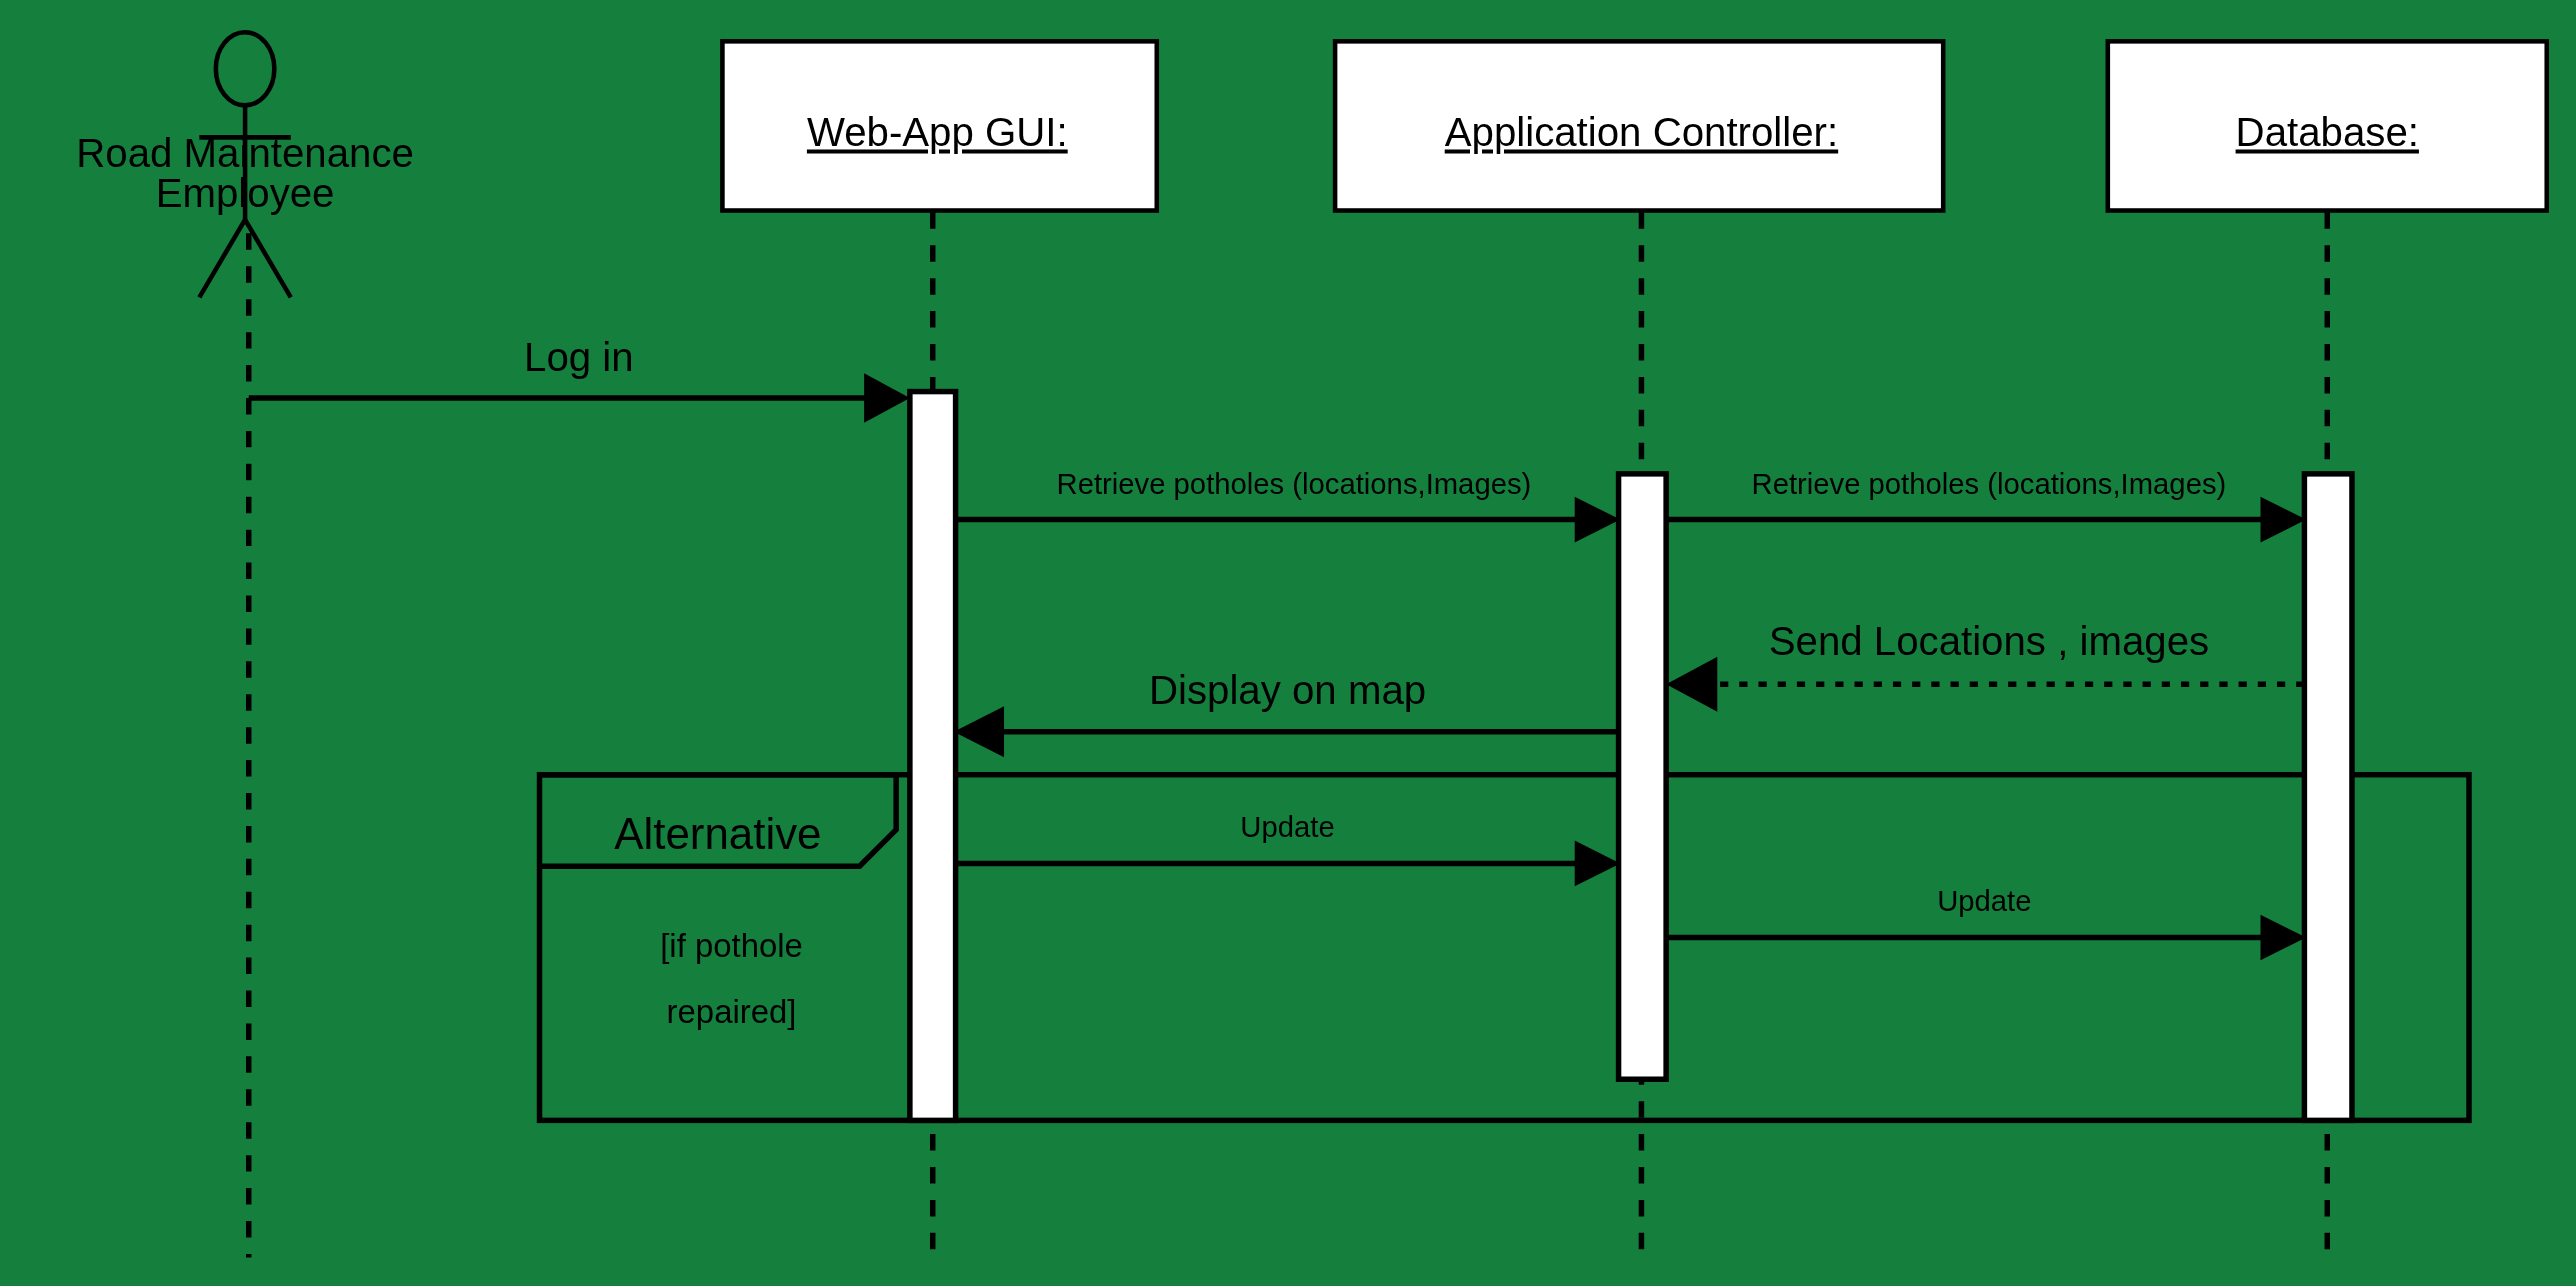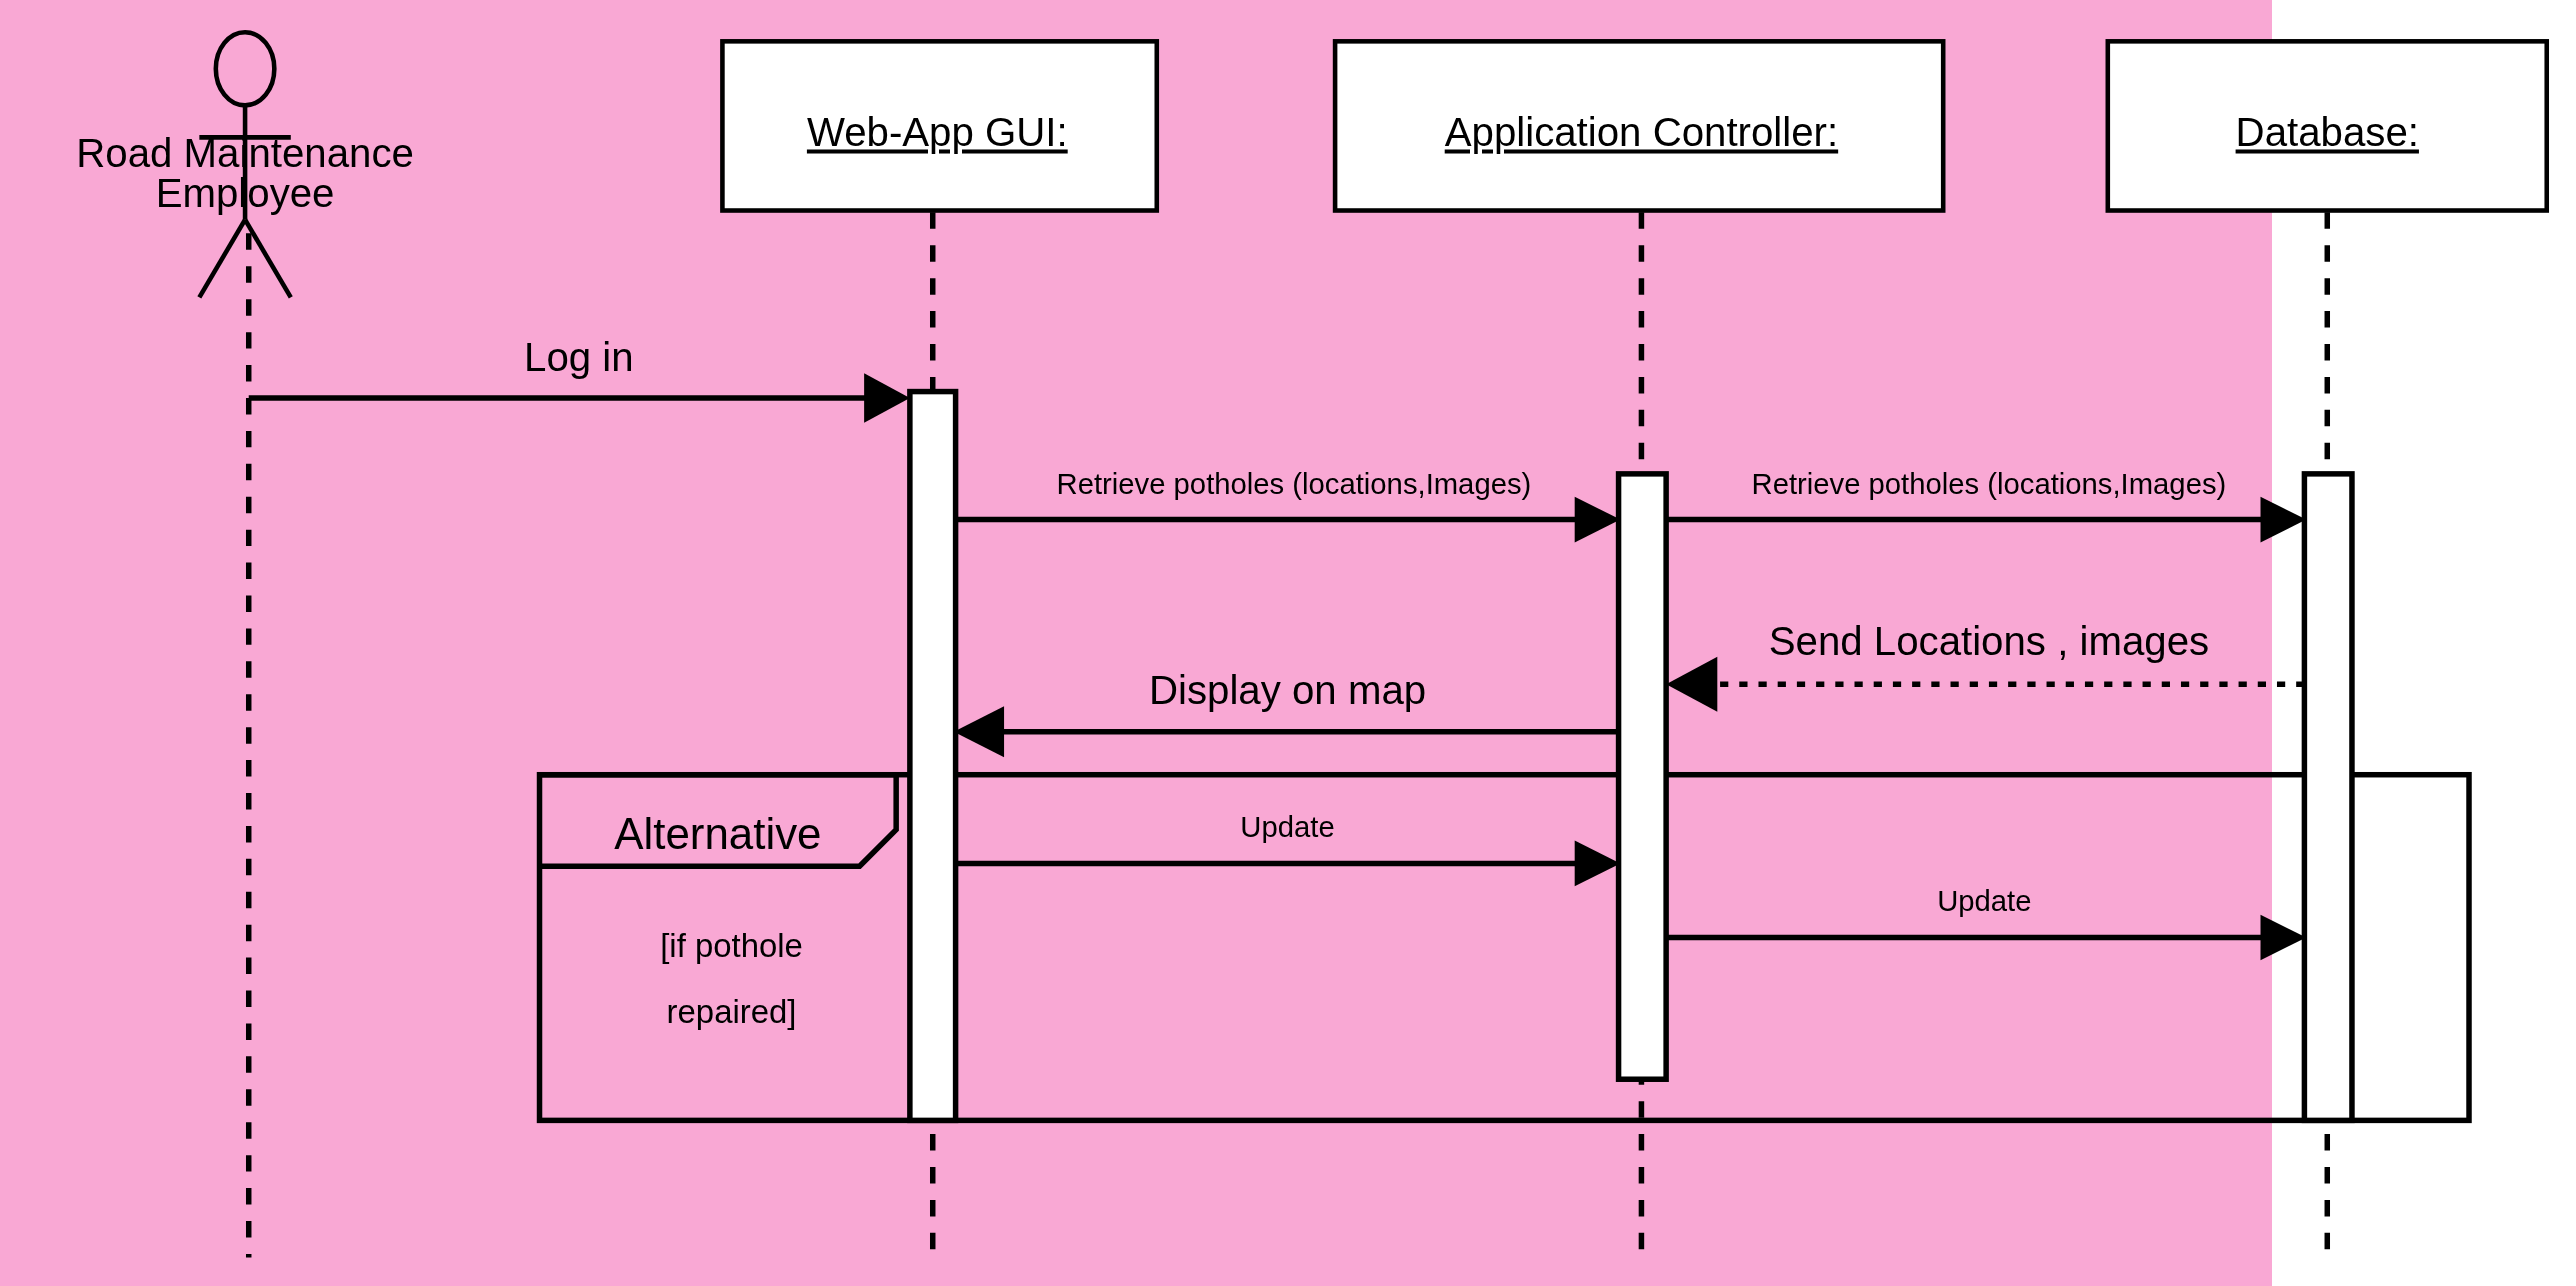--- a/index.html
+++ b/index.html
@@ -8,23 +8,23 @@
     background: #ffffff;
   }
   body {
     width: 2576px;
     height: 1287px;
     font-family: "Liberation Sans", sans-serif;
     overflow: hidden;
   }
   #diagram-root {
     position: relative;
-    width: 2272px;
+    width: 2576px;
     height: 1287px;
-    background: #f9a8d4;
+    background: #15803d;
   }
   svg#seq-svg {
     display: block;
     width: 2576px;
     height: 1287px;
   }
   .stroke-shape {
     fill: none;
     stroke: #000000;
     stroke-width: 5;

